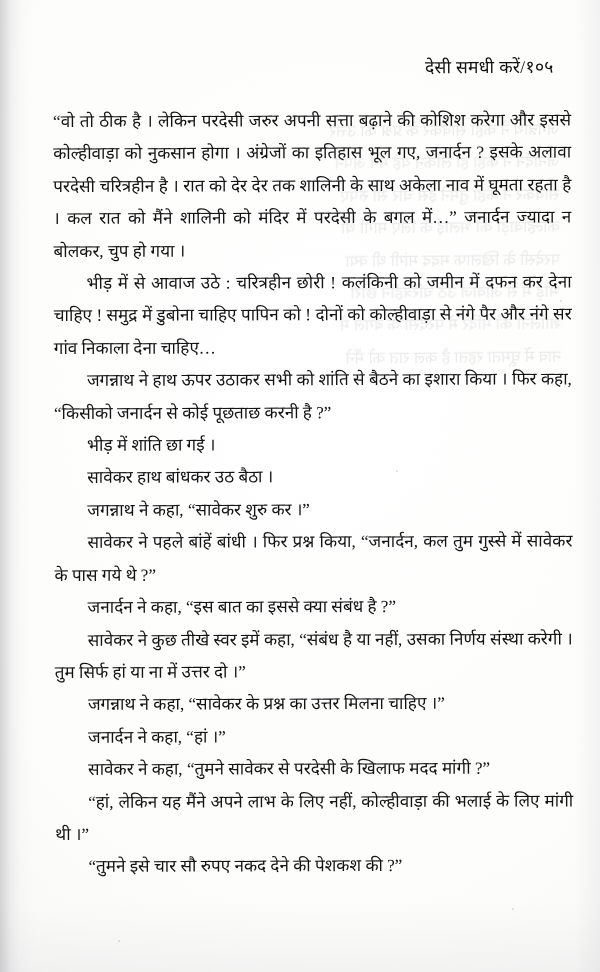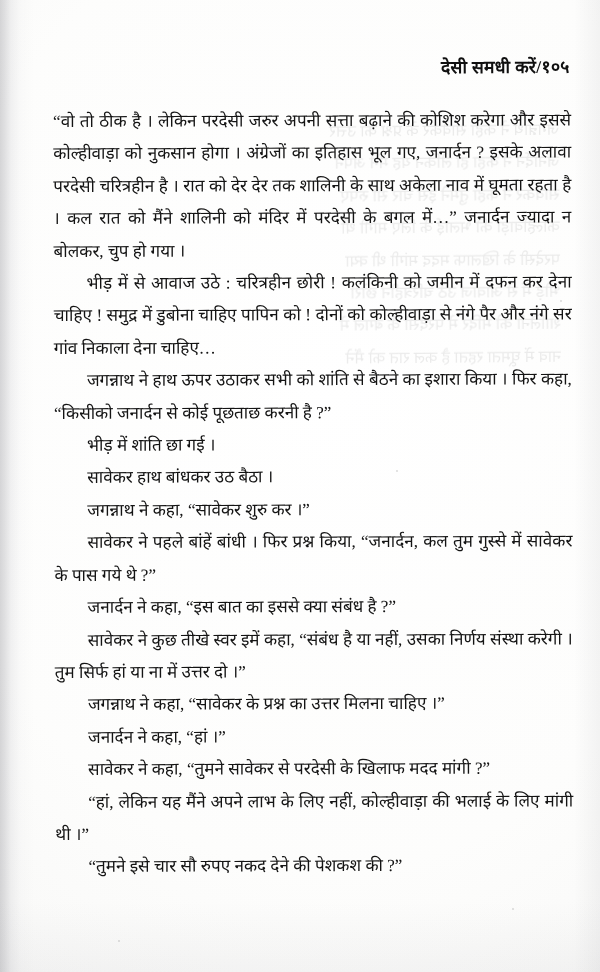--- a/index.html
+++ b/index.html
@@ -72,23 +72,23 @@
     pointer-events: none;
     background-image:
       repeating-linear-gradient(0deg, rgba(0,0,0,0.012) 0px, rgba(0,0,0,0) 1px, rgba(0,0,0,0) 3px),
       repeating-linear-gradient(90deg, rgba(0,0,0,0.010) 0px, rgba(0,0,0,0) 1px, rgba(0,0,0,0) 4px);
   }
 
   
   .running-head {
     position: absolute;
     top: 54px;
-    right: 30px;
+    right: 46px;
     font-size: 17.5px;
-    font-weight: 700;
+    font-weight: 400;
     letter-spacing: 0.3px;
     white-space: nowrap;
     color: #101010;
     transform: rotate(-0.25deg);
   }
 
   
   .textblock {
     position: absolute;
     left: 53px;

